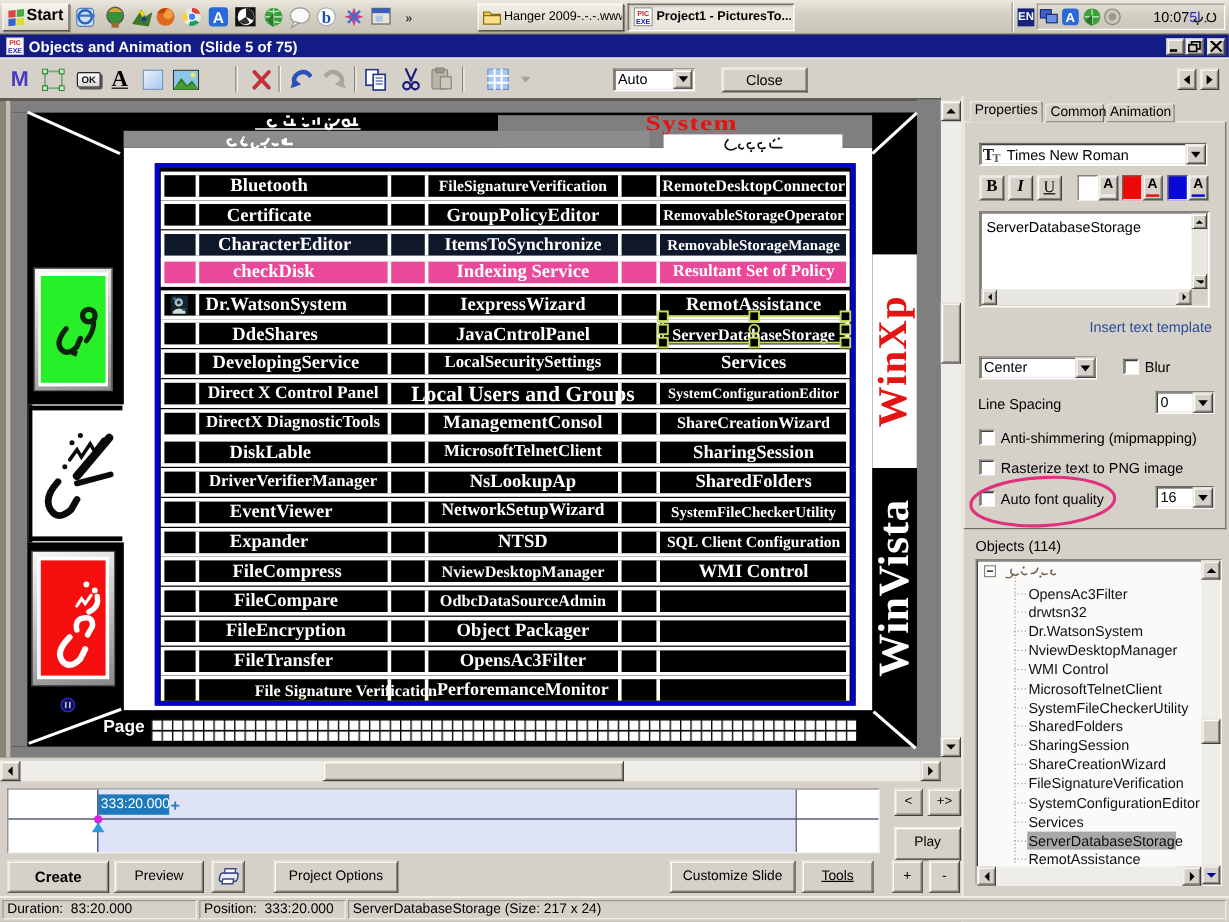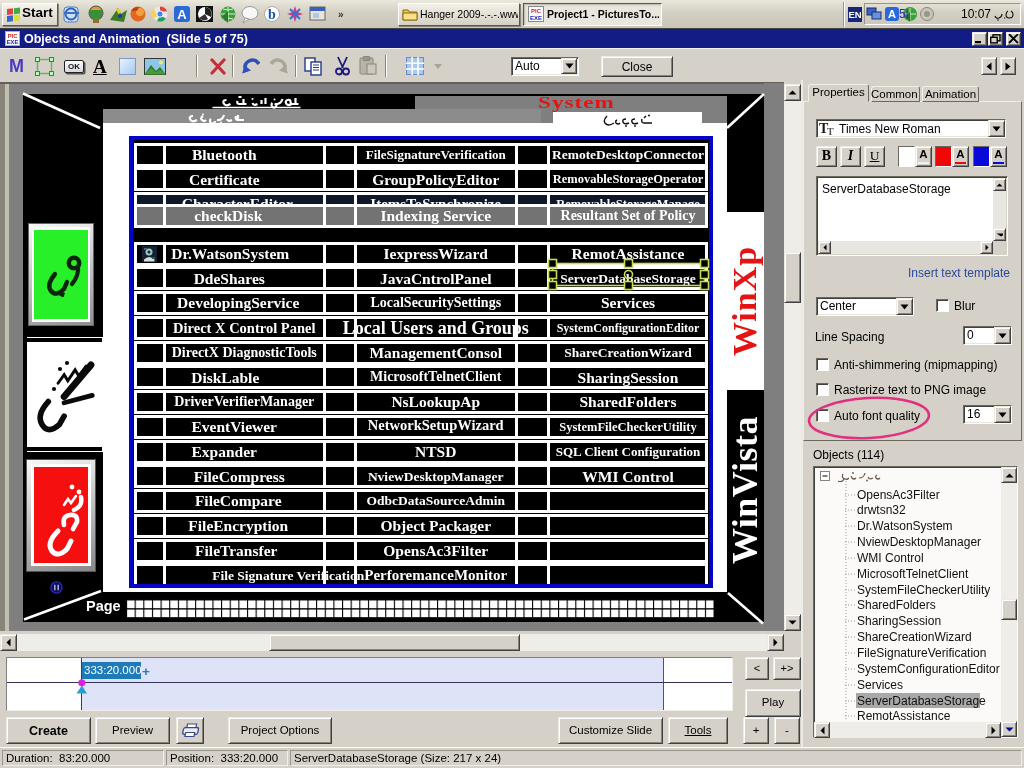--- a/index.html
+++ b/index.html
@@ -85,21 +85,21 @@
     <rect x="1" y="2" width="9" height="7" fill="#3a62c8" stroke="#18306e"></rect>
     <rect x="6" y="6" width="9" height="7" fill="#6a90e0" stroke="#18306e"></rect>
     <rect x="19" y="1" width="14" height="14" rx="3" fill="#2a6ad8"></rect>
     <text x="26" y="12" font-size="11" font-weight="bold" fill="#fff" text-anchor="middle" font-family="Liberation Sans">A</text>
     <circle cx="44" cy="8" r="7" fill="#3aa03a"></circle>
     <path d="M38 8 h12 M44 2 v12" stroke="#cfe8cf" fill="none"></path>
     <path d="M39 11 l5 -5 v10 z" fill="#287028"></path>
     <circle cx="61" cy="8" r="6.5" fill="#c9c5ba" stroke="#8a8678"></circle>
     <circle cx="61" cy="8" r="3" fill="#9a9688"></circle>
   </svg>
-<div class="abs" style="left:899px;top:7px;width:18px;height:14px;font-size:12px;color:#2a2ab8">5l</div>
+<div class="abs" style="left:991px;top:7px;width:18px;height:14px;font-size:12px;color:#2a2ab8">5l</div>
 <div class="abs" style="left:961px;top:7px;width:36px;height:14px;font-size:12px;color:#000">10:07</div>
 <svg class="abs" style="left:994px;top:9px" width="24" height="12" viewBox="0 0 24 12">
     <path d="M1 7 q1 3 4 2 q3 -1 3 -4 M10 9 l1.2 0 M14 2 q-2 1 -2 4 q0 3 3.5 3 q3.5 0 3.5 -3.5 q0 -2.5 -2 -3.5" stroke="#111" stroke-width="1.1" fill="none"></path>
     <circle cx="4" cy="11" r="0.8" fill="#111"></circle>
   </svg>
 <div class="abs" style="left:0px;top:29px;width:1024px;height:19px;background:#131c85"></div>
 <svg class="abs" style="left:5px;top:31px" width="15" height="15" viewBox="0 0 16 16">
     <rect x="0.5" y="0.5" width="15" height="15" fill="#fff" stroke="#b0b0b0"></rect>
     <text x="8" y="7" font-size="6.2" font-weight="bold" fill="#d02020" text-anchor="middle" font-family="Liberation Sans">PIC</text>
     <text x="8" y="14" font-size="6.2" font-weight="bold" fill="#2020c0" text-anchor="middle" font-family="Liberation Sans">EXE</text>
@@ -330,21 +330,21 @@
 <div class="abs" style="left:1px;top:52.0px;width:574px;height:24px;border:3px solid #fff;background:#0f172a">
       <div style="position:absolute;left:26px;top:0;width:3px;height:18px;background:#fff"></div>
       <div style="position:absolute;left:185.5px;top:0;width:3px;height:18px;background:#fff"></div>
       <div style="position:absolute;left:217px;top:0;width:3px;height:18px;background:#fff"></div>
       <div style="position:absolute;left:377.5px;top:0;width:3px;height:18px;background:#fff"></div>
       <div style="position:absolute;left:410px;top:0;width:3px;height:18px;background:#fff"></div>
       <div class="wc" style="position:absolute;left:29px;top:0;width:156.5px;height:18px;transform:translateX(-7px);">CharacterEditor</div>
       <div class="wc" style="position:absolute;left:220px;top:0;width:157.5px;height:18px;font-size:15px;">ItemsToSynchronize</div>
       <div class="wc" style="position:absolute;left:413.5px;top:0;width:155px;height:18px;font-size:12.5px;">RemovableStorageManage</div>
     </div>
-<div class="abs" style="left:1px;top:64px;width:574px;height:24px;border:3px solid #fff;background:#737373">
+<div class="abs" style="left:1px;top:75px;width:574px;height:24px;border:3px solid #fff;background:#ec4899">
       <div style="position:absolute;left:26px;top:0;width:3px;height:18px;background:#fff"></div>
       <div style="position:absolute;left:185.5px;top:0;width:3px;height:18px;background:#fff"></div>
       <div style="position:absolute;left:217px;top:0;width:3px;height:18px;background:#fff"></div>
       <div style="position:absolute;left:377.5px;top:0;width:3px;height:18px;background:#fff"></div>
       <div style="position:absolute;left:410px;top:0;width:3px;height:18px;background:#fff"></div>
       <div class="wc" style="position:absolute;left:29px;top:0;width:156.5px;height:18px;transform:translateX(-16px);">checkDisk</div>
       <div class="wc" style="position:absolute;left:220px;top:0;width:157.5px;height:18px;">Indexing Service</div>
       <div class="wc" style="position:absolute;left:413.5px;top:0;width:155px;height:18px;font-size:14px;">Resultant Set of Policy</div>
     </div>
 <div class="abs" style="left:1px;top:101.5px;width:574px;height:24px;border:3px solid #fff;background:#000">
@@ -528,21 +528,21 @@
     </svg>
   </div>
 <div class="abs raised2" style="left:269px;top:633.5px;width:251px;height:17px;"></div>
 <div class="abs" style="left:784px;top:633.5px;width:17px;height:17px;background:#d5d1c8"></div>
 <div class="abs" style="left:801px;top:80px;width:223px;height:688px;background:#d5d1c8"></div>
 <div class="abs" style="left:801px;top:80px;width:2px;height:688px;background:#eceae2"></div>
 <div class="abs" style="left:803px;top:101px;width:219px;height:340px;background:#d5d1c8;border:1px solid;border-color:#f0eee8 #6c685f #6c685f #f0eee8"></div>
 <div class="abs" style="left:808px;top:84px;width:61px;height:18px;background:#d5d1c8;border:1px solid;border-color:#f0eee8 #6c685f transparent #f0eee8;border-radius:3px 3px 0 0;z-index:3"></div>
 <div class="abs" style="left:808px;top:86px;width:61px;height:14px;font-size:11.5px;text-align:center;z-index:4">Properties</div>
 <div class="abs" style="left:871px;top:86px;width:49px;height:16px;background:#d5d1c8;border:1px solid;border-color:#f0eee8 #6c685f #6c685f #f0eee8;border-radius:3px 3px 0 0"></div>
-<div class="abs" style="left:871px;top:88px;width:51px;height:12px;font-size:11.5px;text-align:left">Common</div>
+<div class="abs" style="left:871px;top:88px;width:51px;height:12px;font-size:11.5px;text-align:right">Common</div>
 <div class="abs" style="left:922px;top:86px;width:57px;height:16px;background:#d5d1c8;border:1px solid;border-color:#f0eee8 #6c685f #6c685f #f0eee8;border-radius:3px 3px 0 0"></div>
 <div class="abs" style="left:922px;top:88px;width:57px;height:12px;font-size:11.5px;text-align:center">Animation</div>
 <div class="combo" style="left:816px;top:119px;width:190px;height:19px;"></div>
 <svg class="abs" style="left:819px;top:121px" width="16" height="15">
     <text x="0" y="12" font-family="Liberation Serif" font-size="14" font-weight="bold" fill="#1a1a1a">T</text>
     <text x="8" y="14" font-family="Liberation Serif" font-size="10" font-weight="bold" fill="#555">T</text>
   </svg>
 <div class="abs" style="left:839px;top:122px;width:130px;height:13px;font-size:12px">Times New Roman</div>
 <div class="sbtn" style="left:988px;top:120px;width:17px;height:17px;">
     <svg width="9" height="6">

